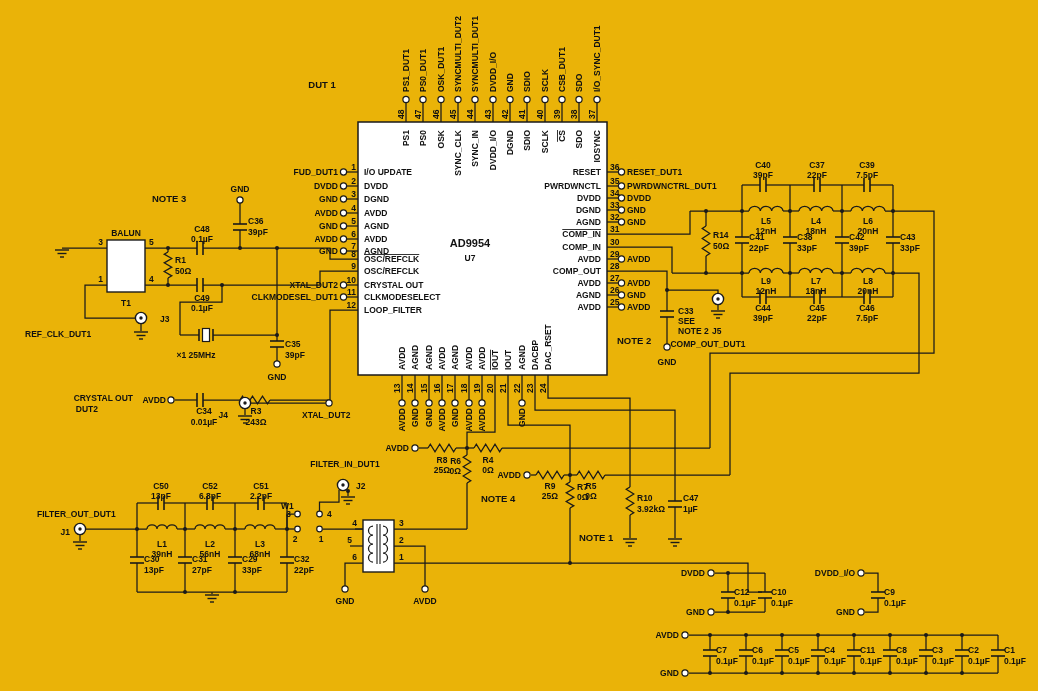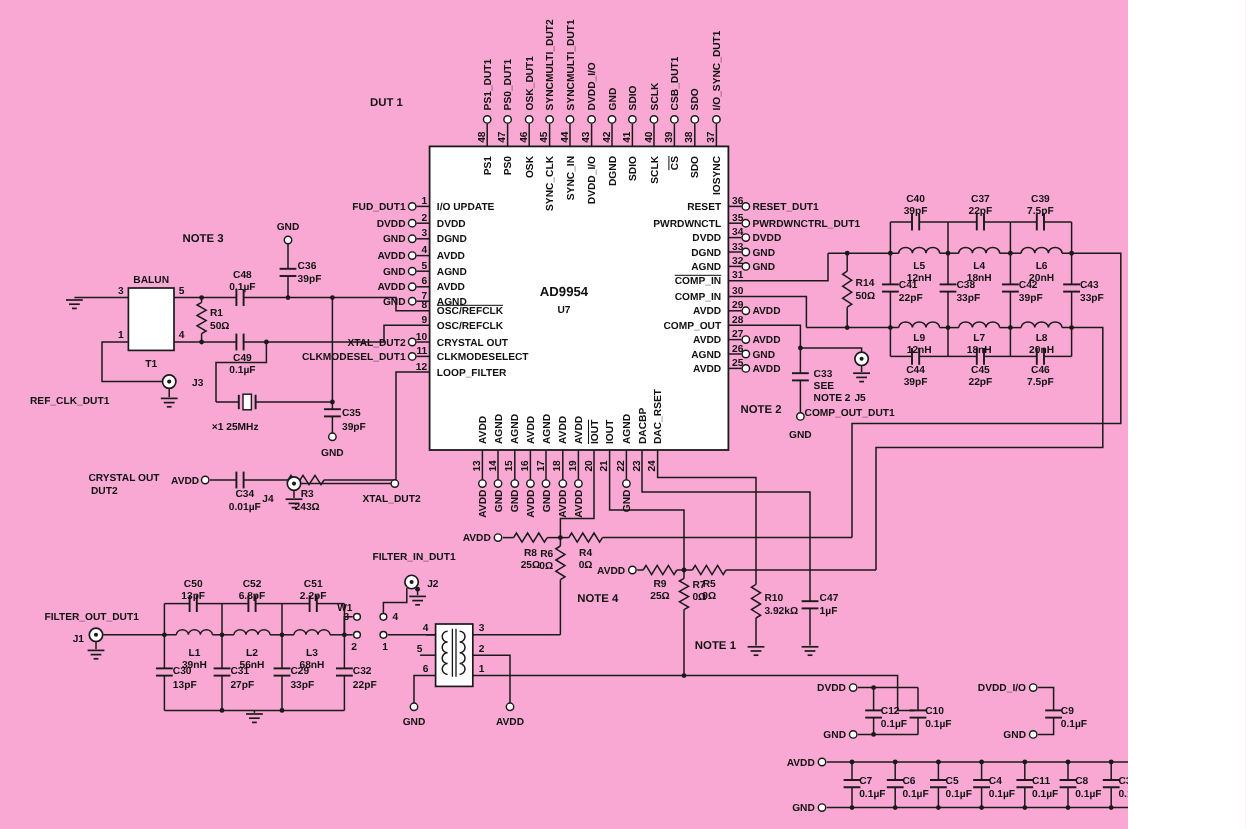--- a/index.html
+++ b/index.html
@@ -1,16 +1,16 @@
 <!DOCTYPE html>
 <html><head>
 <meta charset="utf-8">
 <style>
   html,body{margin:0;padding:0;background:#ffffff;}
-  #stage{position:relative;width:940px;height:691px;background:#f9a8d4;overflow:hidden;}
+  #stage{position:relative;width:1038px;height:691px;background:#eab308;overflow:hidden;}
   svg{display:block;font-family:"Liberation Sans",sans-serif;}
   text{fill:#111;font-weight:bold;}
 </style>
 </head>
 <body>
 
 <div id="stage">
   <svg id="schematic" width="1038" height="691" viewBox="0 0 1038 691">
     <g id="wire-layer">
         <polyline points="406 103 406 122" fill="none" stroke="#1a1a1a" stroke-width="1.25"></polyline>

